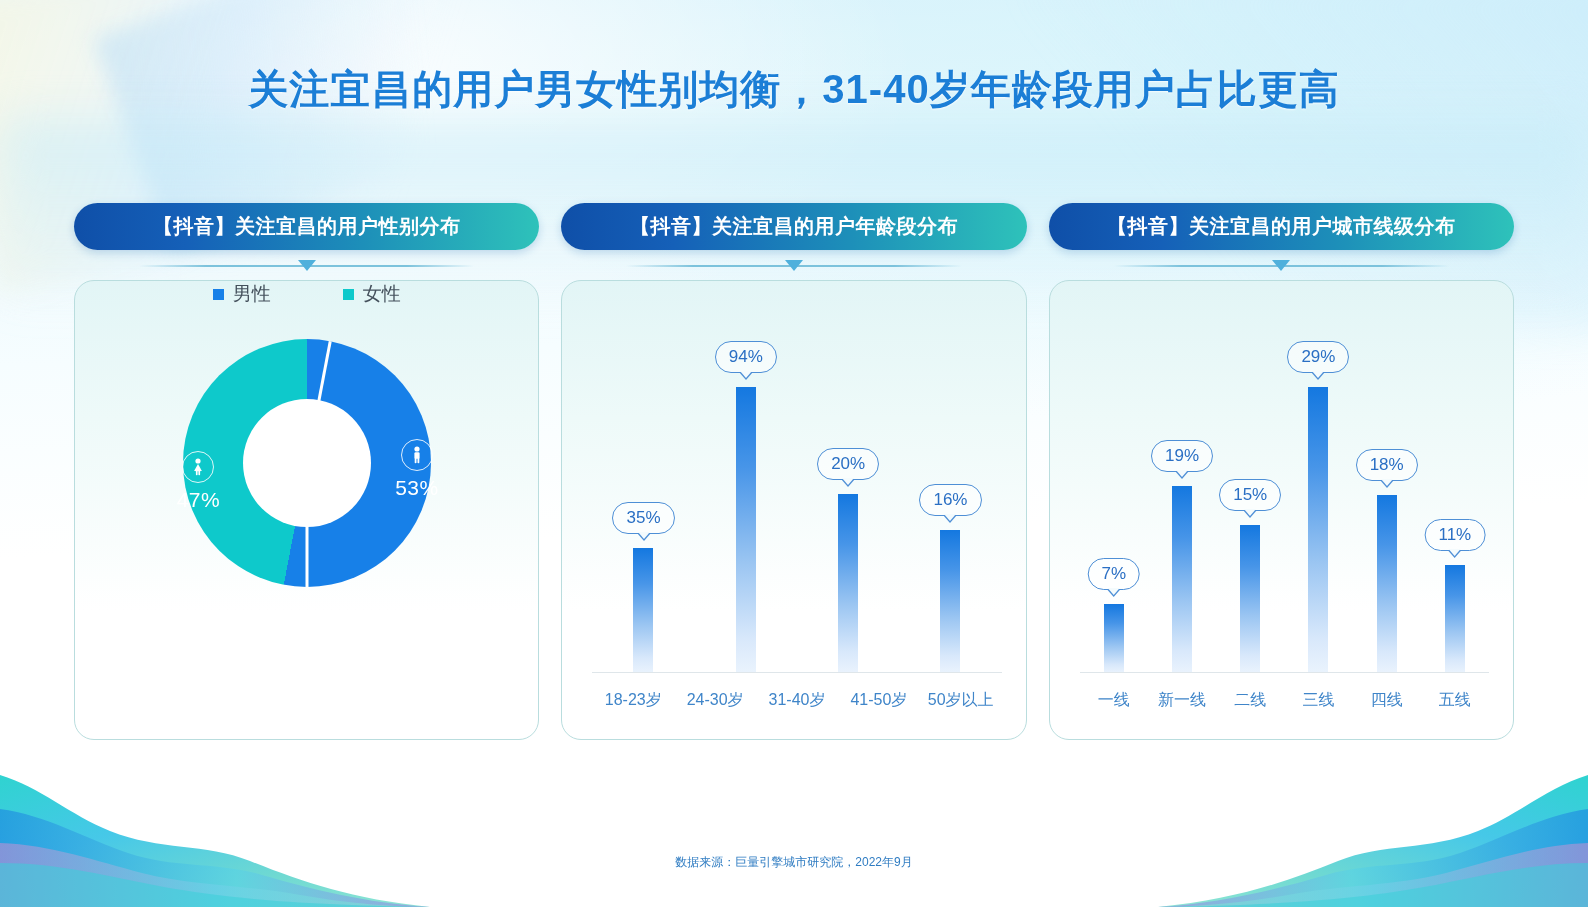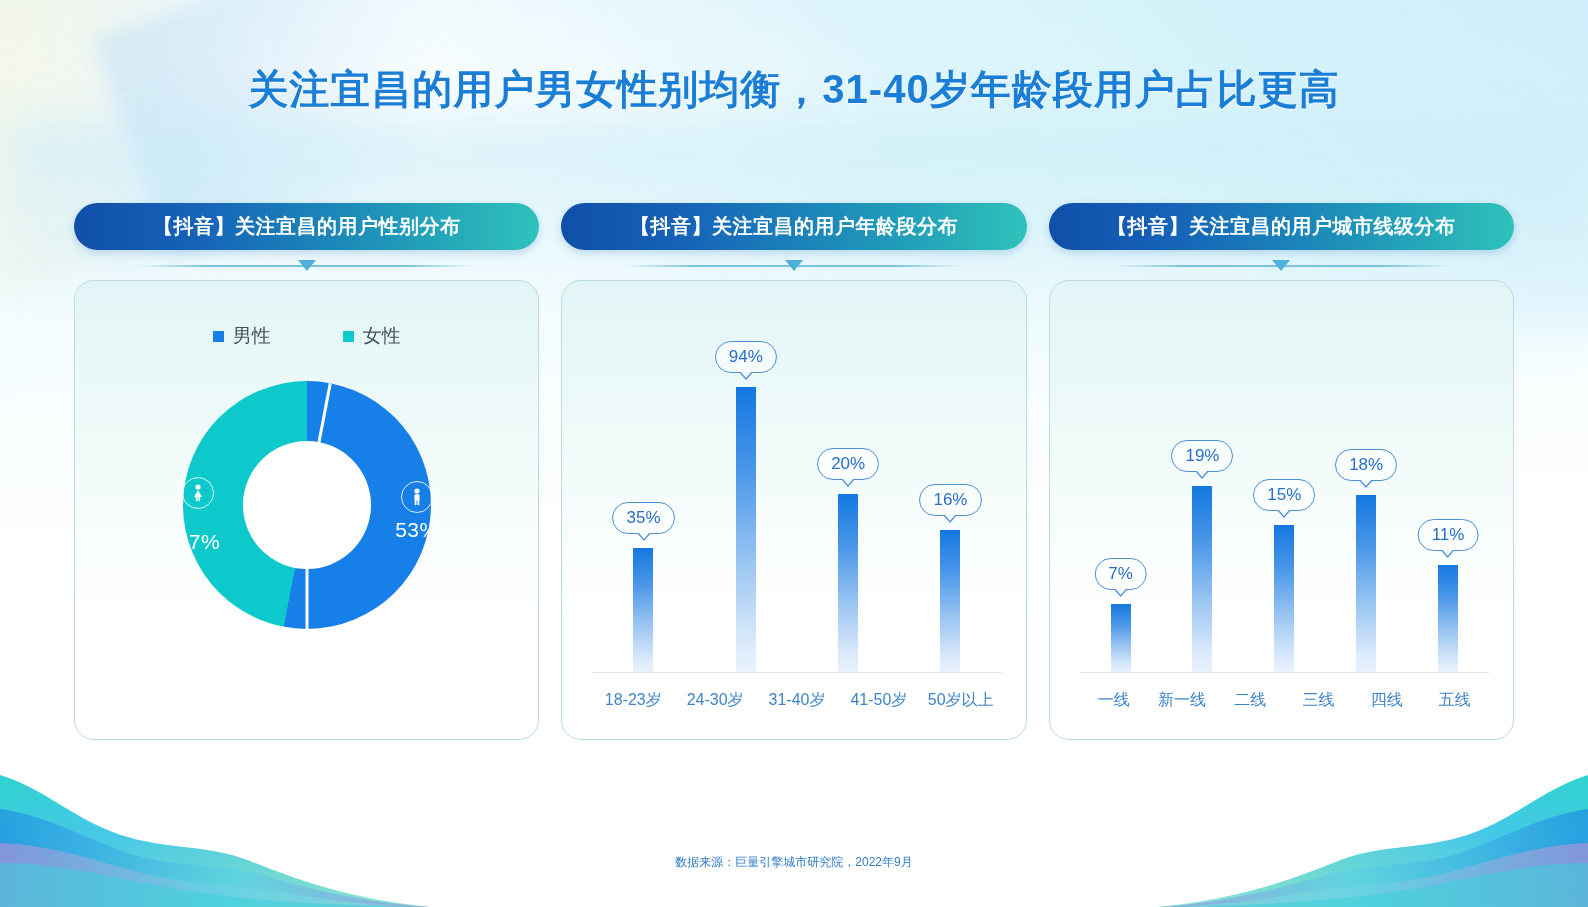--- a/index.html
+++ b/index.html
@@ -67,37 +67,37 @@
   .connector .tri{position:relative;width:0;height:0;border-left:9px solid transparent;border-right:9px solid transparent;border-top:11px solid #4fb0dc;}
 
   .card{
     width:100%;height:460px;border-radius:20px;
     border:1px solid #b9ddde;
     background:linear-gradient(180deg,#e2f5f6 0%,#eefaf9 30%,#ffffff 72%,#ffffff 100%);
     position:relative;overflow:hidden;
   }
 
   
-  .legend{display:flex;justify-content:center;gap:72px;margin-top:42px;}
+  .legend{display:flex;justify-content:center;gap:72px;}
   .legend-item{display:flex;align-items:center;gap:9px;font-size:19px;color:#44505c;}
   .legend-swatch{width:11px;height:11px;display:inline-block;}
 
   .donut-wrap{position:relative;width:248px;height:248px;margin:32px auto 0;}
   .donut{position:absolute;inset:0;border-radius:50%;}
   .donut-hole{position:absolute;left:50%;top:50%;width:128px;height:128px;margin:-64px 0 0 -64px;border-radius:50%;background:#fff;}
   .sep{position:absolute;left:50%;top:50%;width:3px;height:124px;background:#fff;transform-origin:50% 0;}
 
   .seg-label{position:absolute;display:flex;flex-direction:column;align-items:center;color:#fff;}
   .seg-label .icon-circle{
     width:32px;height:32px;border-radius:50%;border:1.5px solid rgba(255,255,255,.85);
     display:flex;align-items:center;justify-content:center;
   }
   .seg-label .pct{font-size:21px;margin-top:5px;letter-spacing:.5px;}
   .seg-male{right:-8px;top:100px;}
-  .seg-female{left:-6px;top:96px;gap:16px;}
+  .seg-female{left:-6px;top:112px;}
 
   
   .bars{position:absolute;left:0;right:0;bottom:0;top:0;}
   .plot{position:absolute;left:30px;right:24px;top:24px;bottom:66px;display:flex;align-items:flex-end;}
   .bcol{flex:1;display:flex;flex-direction:column;align-items:center;justify-content:flex-end;height:100%;position:relative;}
   .bar{width:20px;background:linear-gradient(180deg,#1478e0 0%,#4795e8 28%,#9cc6f2 62%,#d8e8fb 88%,#eaf3fd 100%);}
   .callout{
     position:absolute;left:50%;transform:translateX(-50%);
     border:1.4px solid #4e8fd6;border-radius:16px;background:rgba(255,255,255,.55);
     color:#2a6fc4;font-size:17px;padding:5px 13px 5px;white-space:nowrap;
@@ -272,20 +272,24 @@
             </div>
             <div class="bcol">
               <div class="callout" style="bottom: 201px;">19%</div>
               <div class="bar" style="height: 187px;"></div>
             </div>
             <div class="bcol">
               <div class="callout" style="bottom: 162px;">15%</div>
               <div class="bar" style="height: 148px;"></div>
             </div>
             <div class="bcol">
+              <div class="callout" style="bottom: 300px;">29%</div>
+              <div class="bar" style="height: 286px;"></div>
+            </div>
+            <div class="bcol">
               <div class="callout" style="bottom: 192px;">18%</div>
               <div class="bar" style="height: 178px;"></div>
             </div>
             <div class="bcol">
               <div class="callout" style="bottom: 122px;">11%</div>
               <div class="bar" style="height: 108px;"></div>
             </div>
           </div>
         <div class="axis"></div>
         <div class="xlabels">

